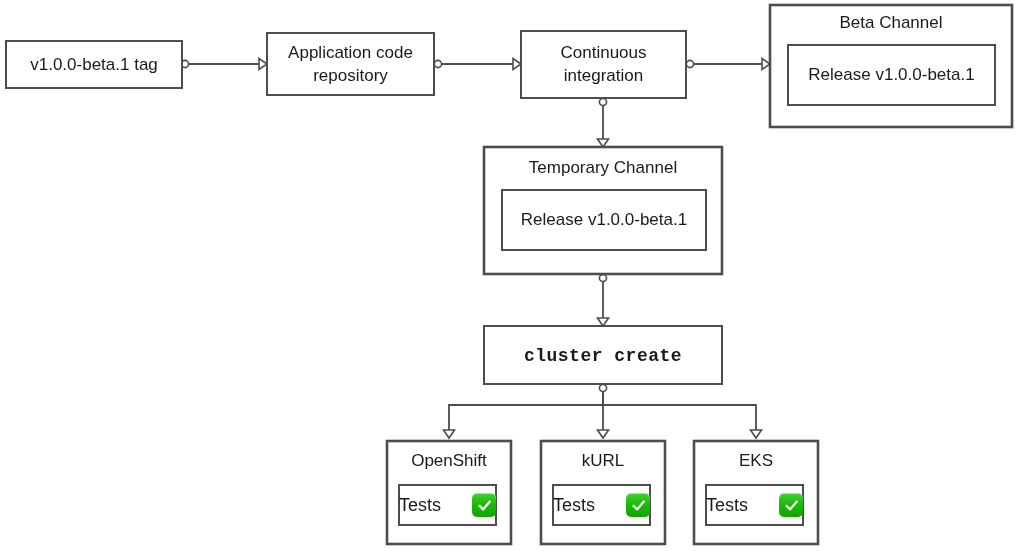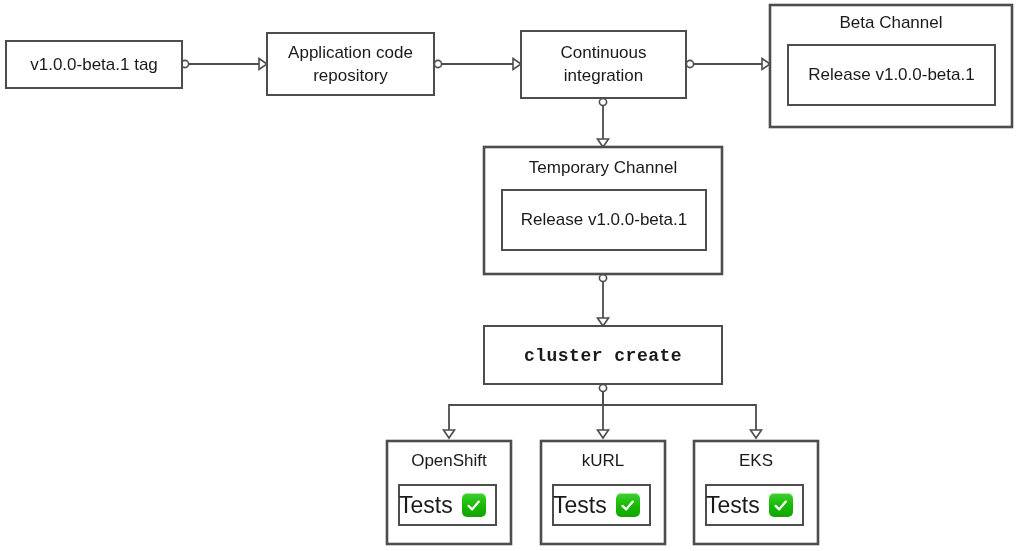--- a/index.html
+++ b/index.html
@@ -76,24 +76,24 @@
     font-size: 17px;
     fill: #1a1a1a;
     text-anchor: middle;
     dominant-baseline: middle;
   }
   
   .tests-cell {
     position: absolute;
     display: flex;
     align-items: center;
-    justify-content: flex-start;
+    justify-content: space-between;
     gap: 9px;
     box-sizing: border-box;
-    font-size: 23px;
+    font-size: 18px;
     color: #1a1a1a;
     font-family: "Liberation Sans", sans-serif;
     pointer-events: none;
   }
   .tests-label {
     line-height: 1;
   }
   .check-badge {
     width: 24px;
     height: 24px;

